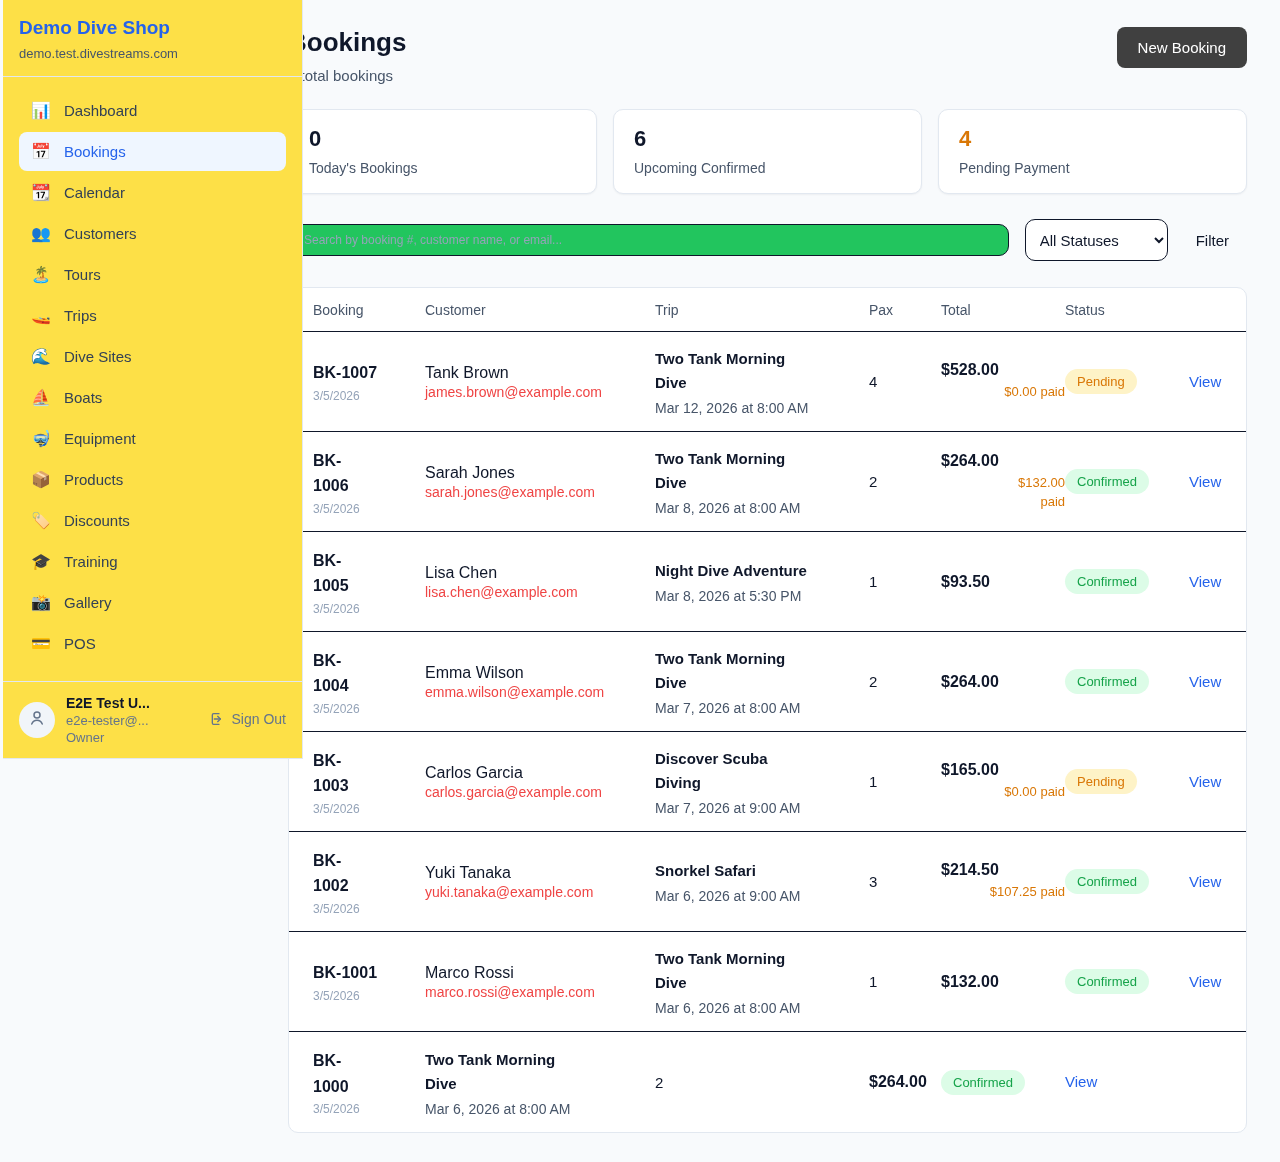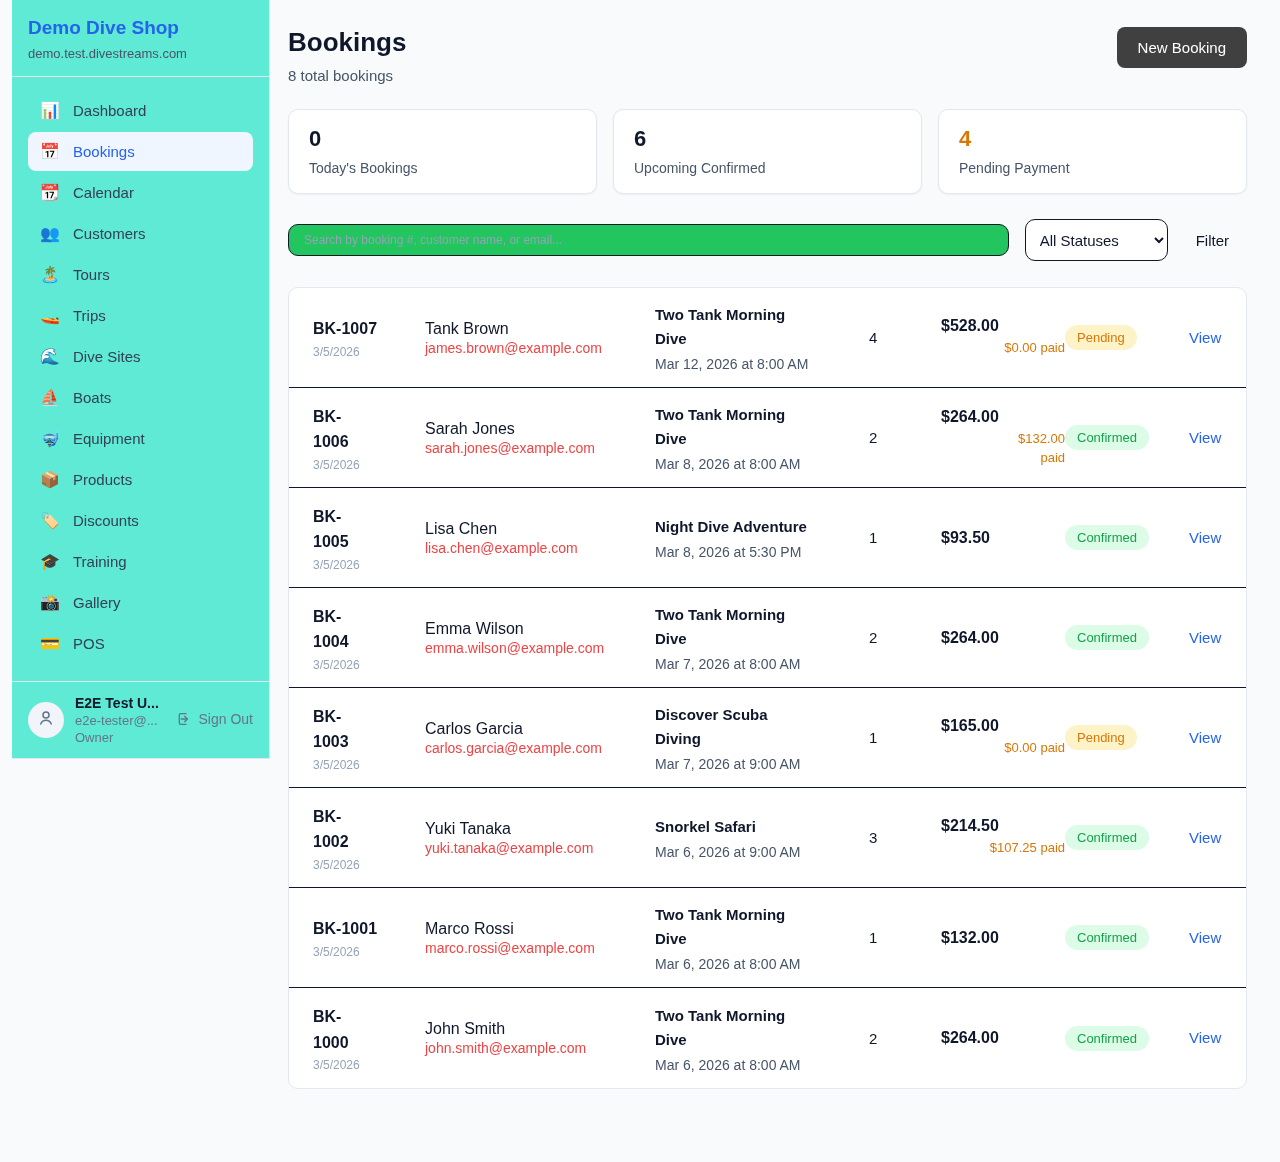--- a/index.html
+++ b/index.html
@@ -6,22 +6,22 @@
   html,body { width: 1280px; min-height: 1162px; }
   body {
     background: #f8fafc;
     font-family: "Liberation Sans", sans-serif;
     color: #0f172a;
     position: relative;
   }
 
   
   .sidebar {
-    position: absolute; top: 0; left: 12px; width: 258px;
-    background: #5eead4;
+    position: absolute; top: 0; left: 3px; width: 300px;
+    background: #fde047;
     border-right: 1px solid #e2e8f0;
     border-bottom: 1px solid #e2e8f0;
   }
   .brand { padding: 17px 16px 15px; border-bottom: 1px solid #e2e8f0; }
   .brand-name { font-size: 19px; font-weight: bold; color: #2563eb; }
   .brand-domain { font-size: 13px; color: #475569; margin-top: 7px; }
   .nav { padding: 14px 16px 16px; }
   .nav-item {
     display: flex; align-items: center; gap: 13px;
     padding: 10px 12px; border-radius: 8px;
@@ -233,20 +233,29 @@
   </div>
     </div>
 
   <div class="controls">
     <input class="search-input" type="text" placeholder="Search by booking #, customer name, or email..." style="">
     <select class="status-select"><option>All Statuses</option></select>
     <button class="filter-btn">Filter</button>
   </div>
 
   <div class="table-card">
+    <div class="thead">
+        <div>Booking</div>
+        <div>Customer</div>
+        <div>Trip</div>
+        <div>Pax</div>
+        <div>Total</div>
+        <div>Status</div>
+        <div></div>
+      </div>
     <div>
   <div class="trow">
     <div>
       <a class="bk-id">BK-1007</a>
       <div class="bk-date">3/5/2026</div>
     </div>
     <div>
       <div class="cust-name">Tank Brown</div>
       <div class="cust-email">james.brown@example.com</div>
     </div>
@@ -427,24 +436,20 @@
       <a class="view-link">View</a>
     </div>
   </div>
   <div class="trow">
     <div>
       <a class="bk-id">BK-
 1000</a>
       <div class="bk-date">3/5/2026</div>
     </div>
     <div>
-      <div class="cust-name">John Smith</div>
-      <div class="cust-email">john.smith@example.com</div>
-    </div>
-    <div>
       <div class="trip-name">Two Tank Morning
 Dive</div>
       <div class="trip-date">Mar 6, 2026 at 8:00 AM</div>
     </div>
     <div class="pax-val">2</div>
     <div>
       <div class="total-amt">$264.00</div>
 
     </div>
     <div>

